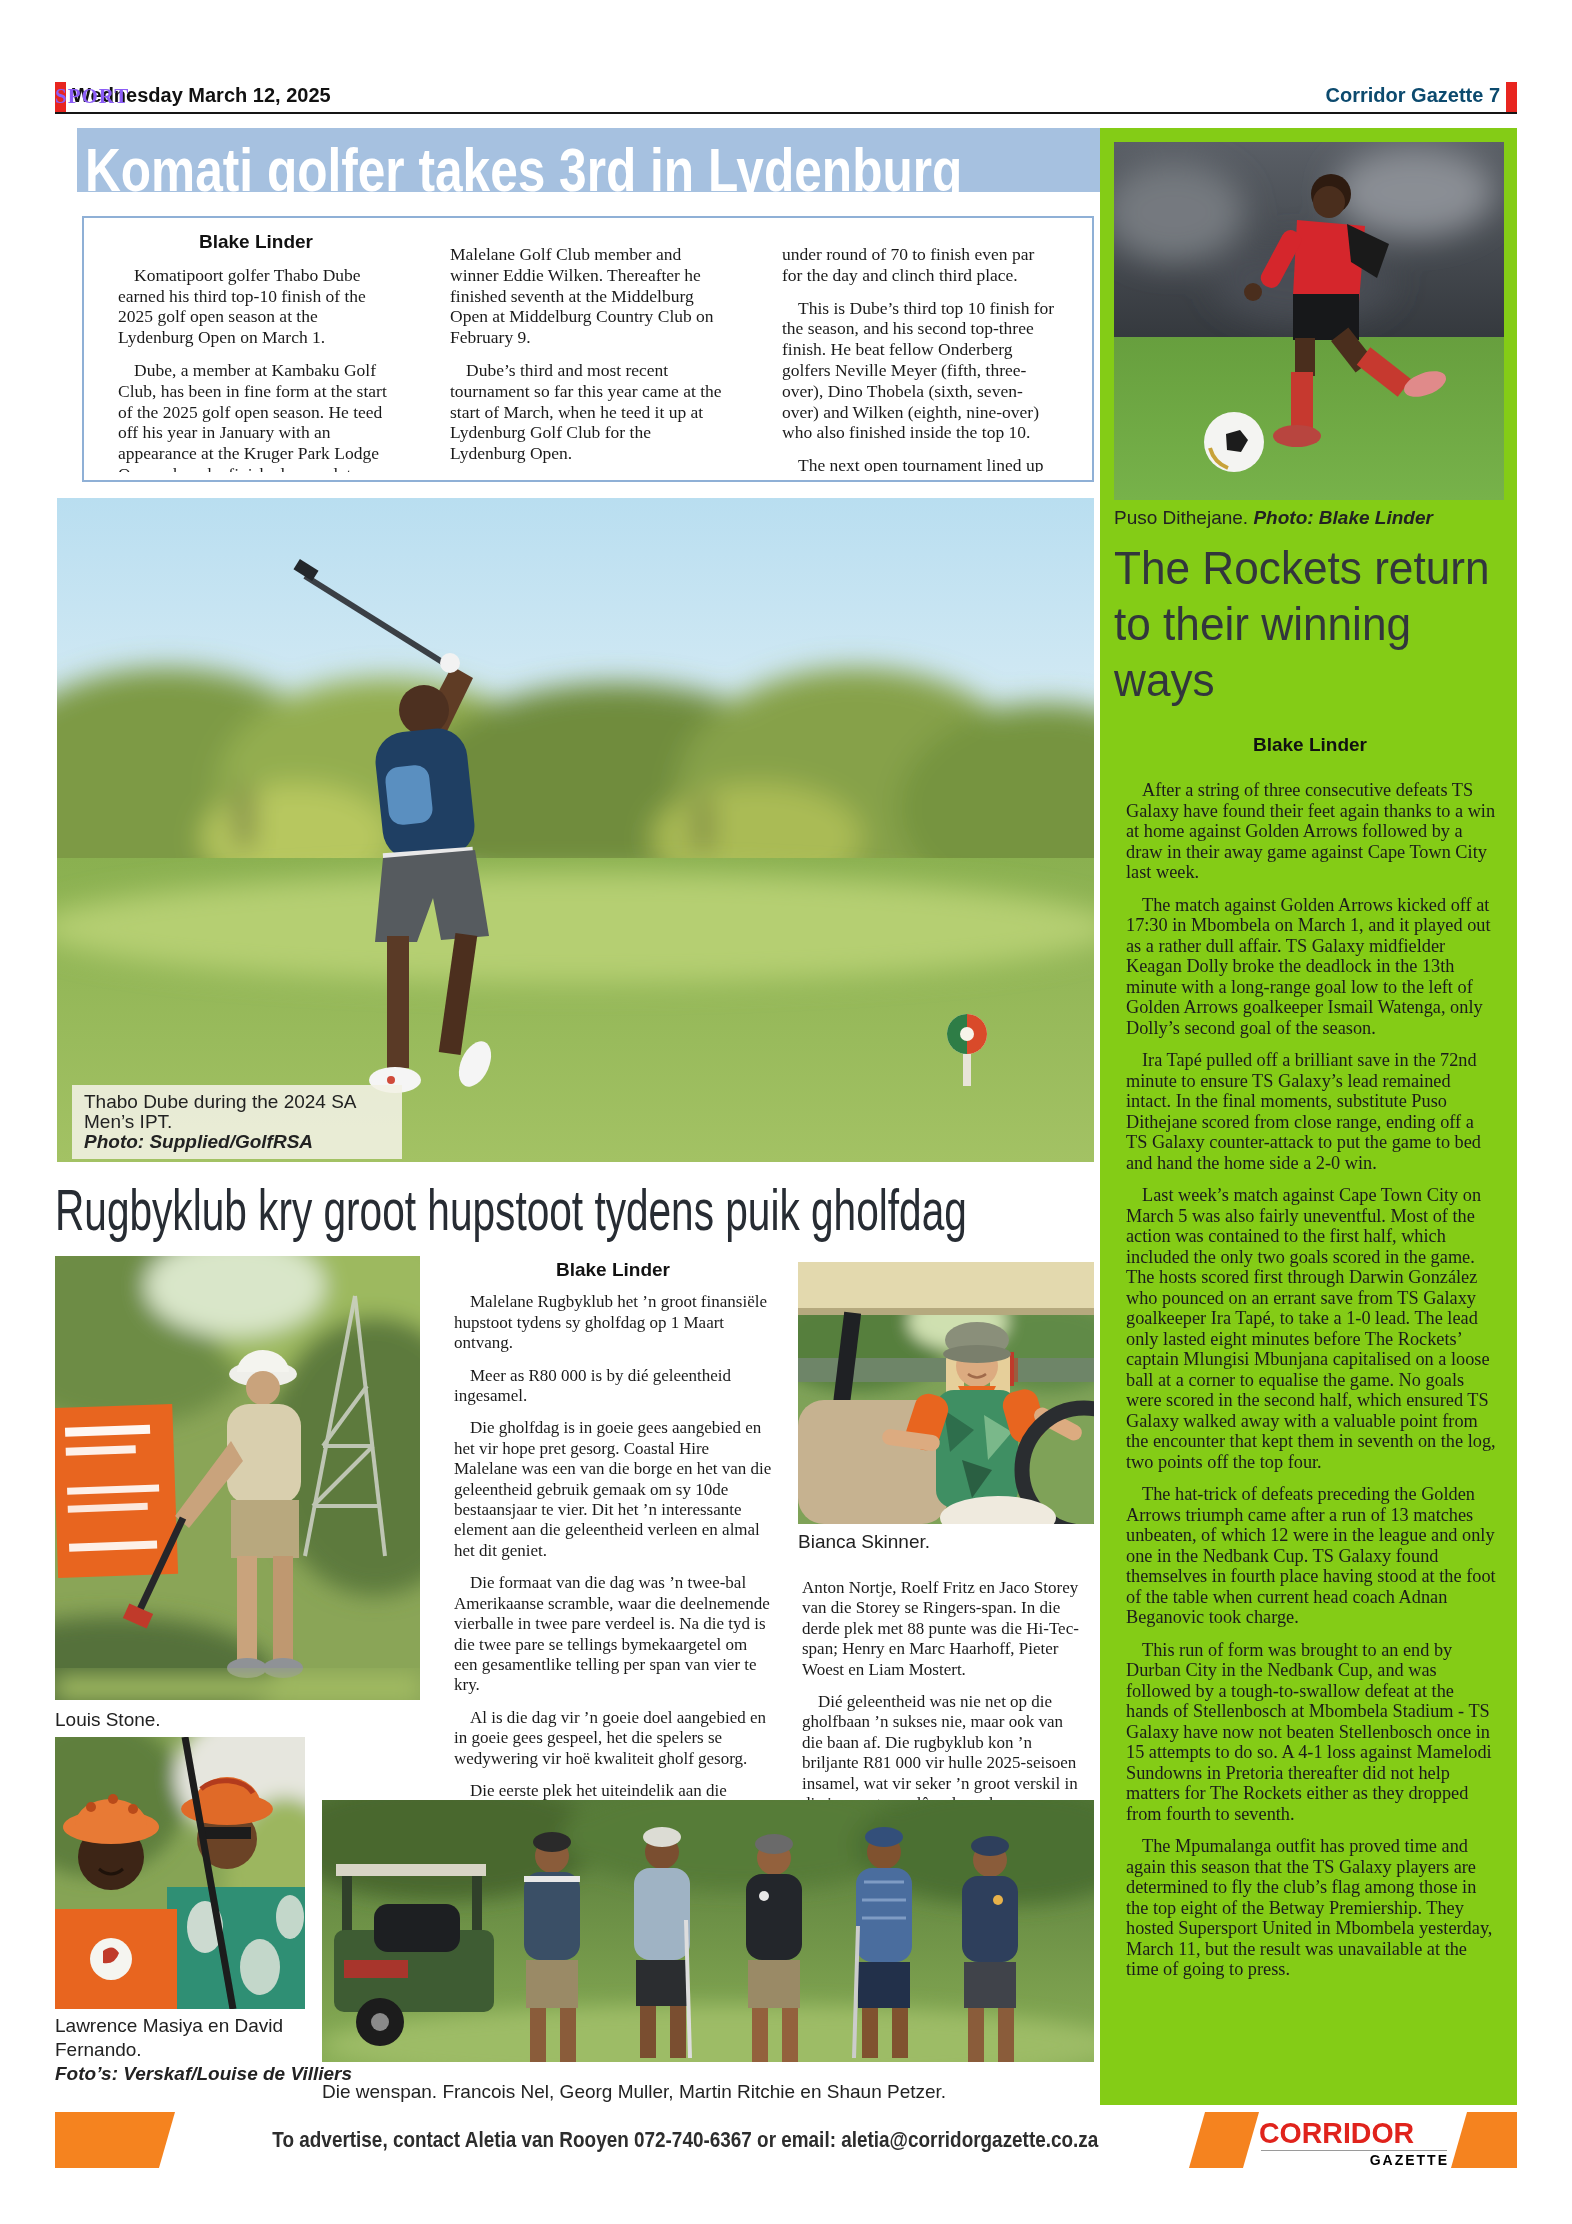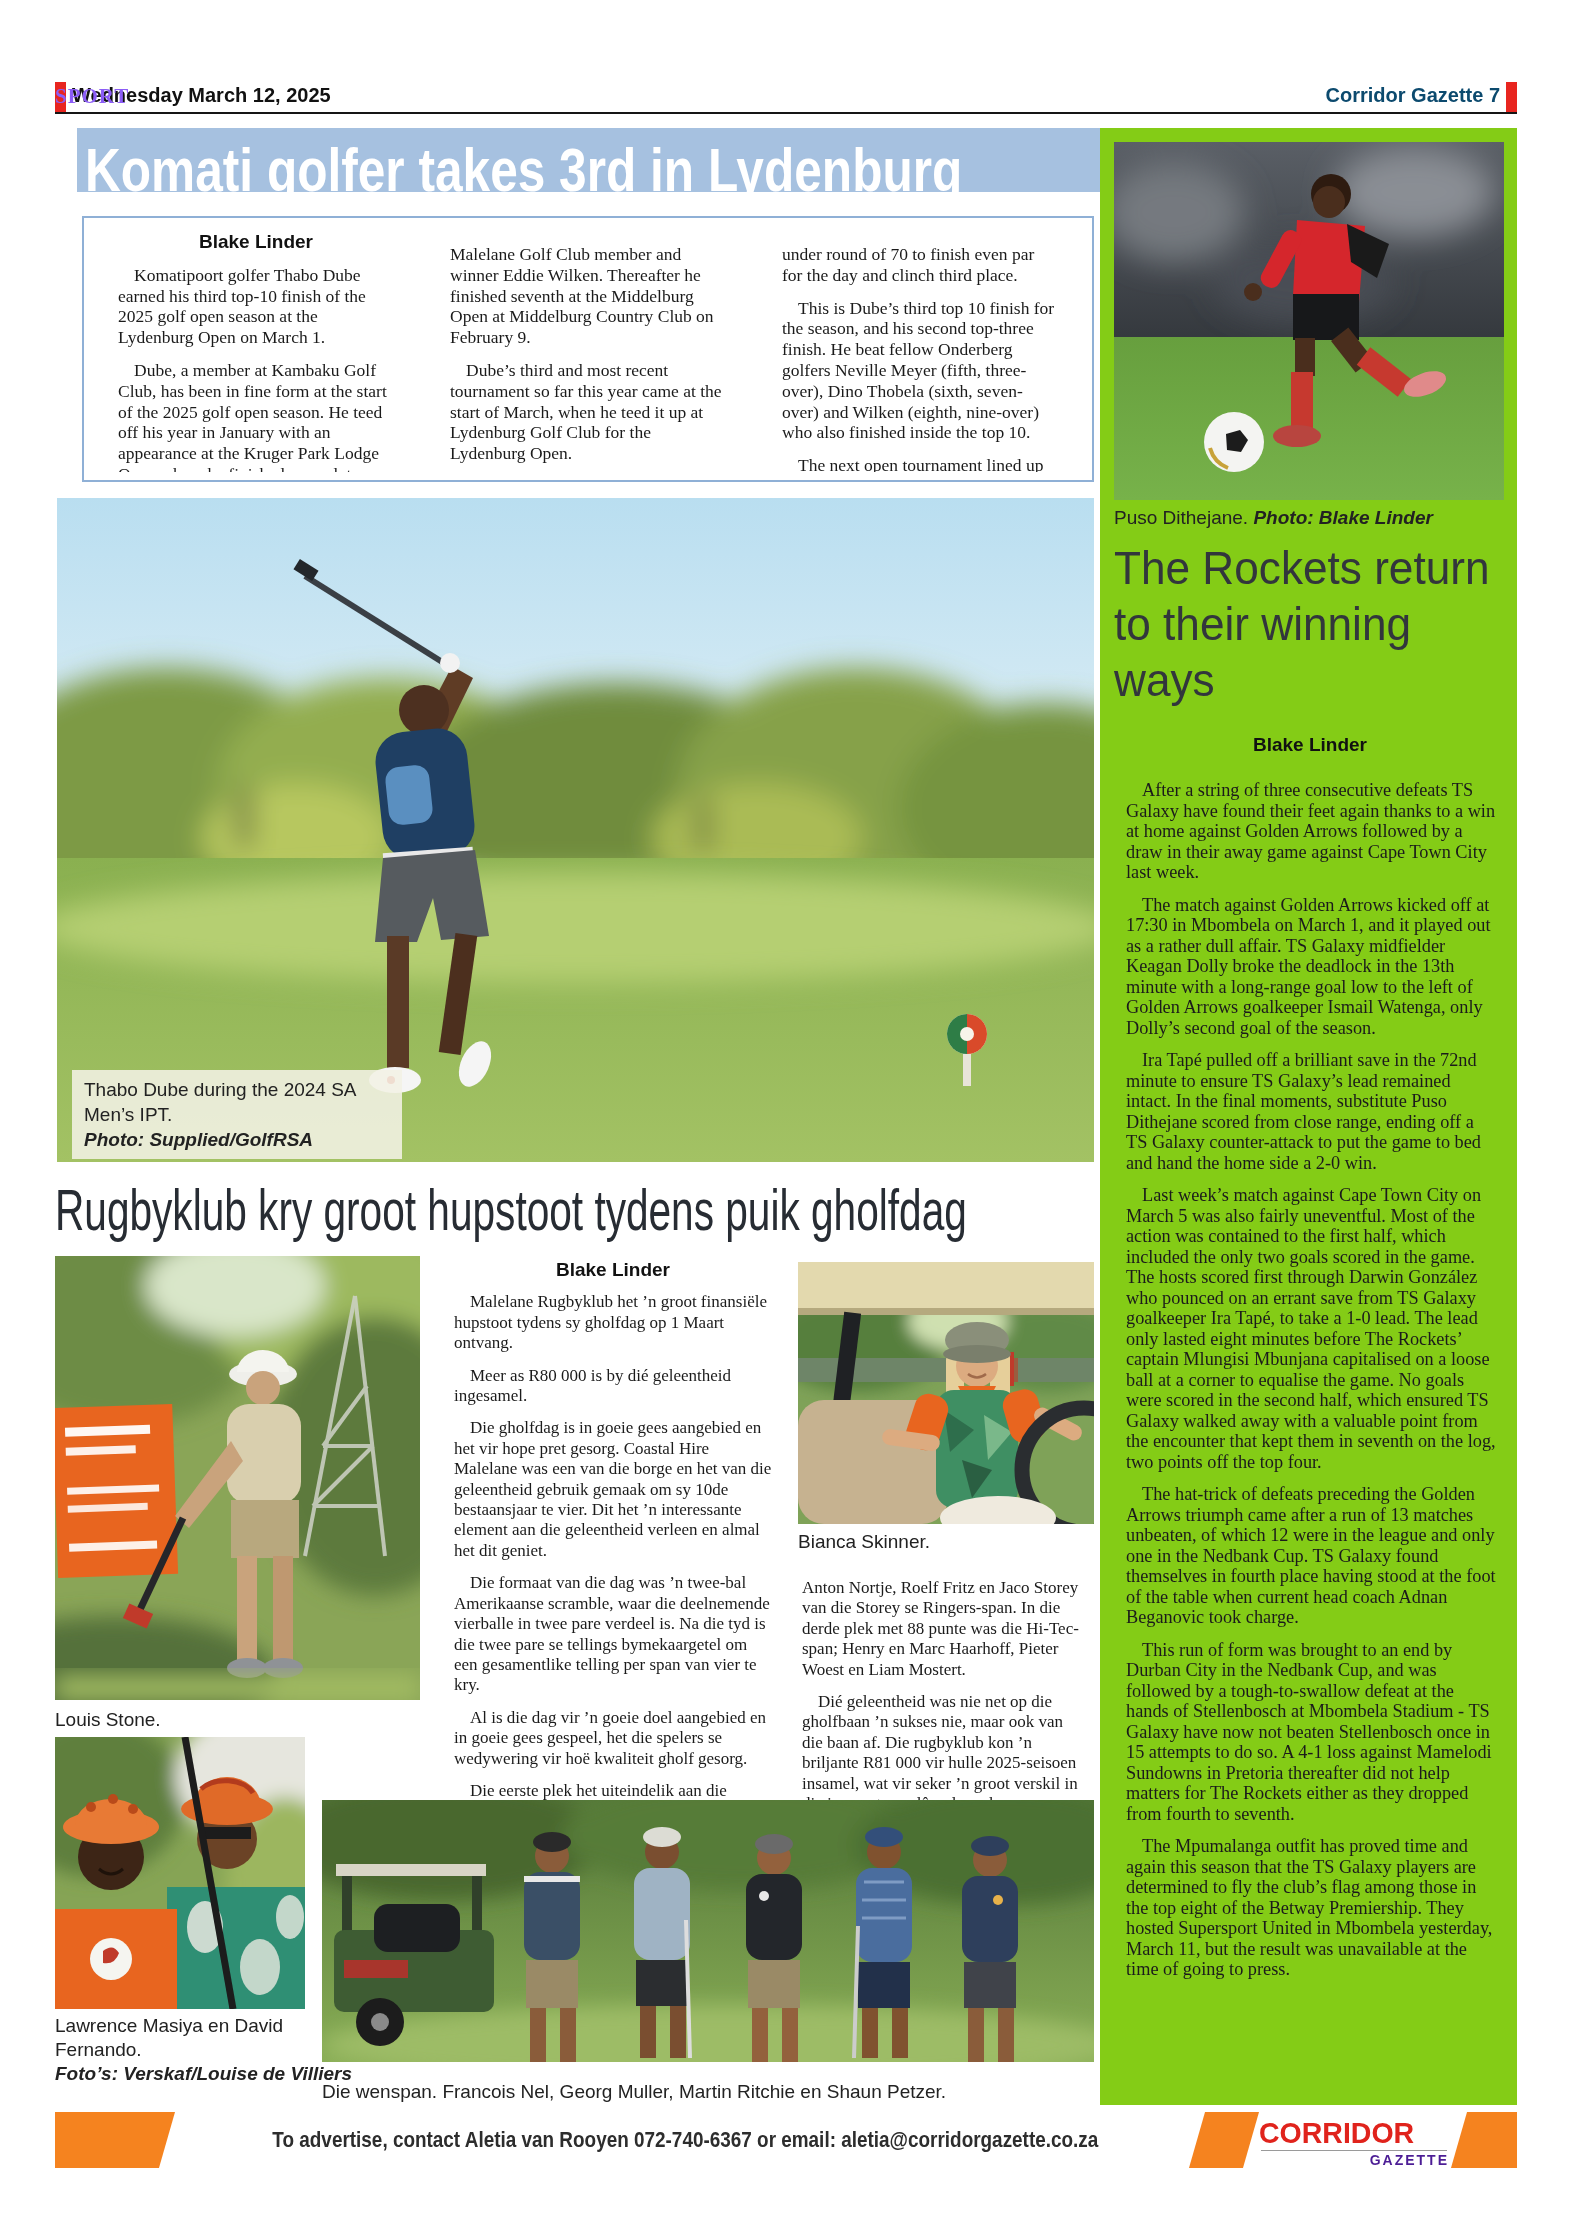--- a/index.html
+++ b/index.html
@@ -25,21 +25,21 @@
   .lead-box { left:82px; top:216px; width:1012px; height:266px; background:#fff; border:2px solid #8fb0d6;
     display:flex; justify-content:space-between; padding:14px 22px 8px 22px; overflow:hidden; }
   .lead-col { width:300px; font-size:17.5px; line-height:20.8px; overflow:hidden; }
   .byline { font-family:"Liberation Sans",sans-serif; font-weight:bold; font-size:19px; text-align:center; color:#111; margin-bottom:12px; }
   .copy p { margin:12px; text-indent:16px; }
   .cont p:first-child { text-indent:0; }
 
   
   .golf-photo { left:57px; top:498px; width:1037px; height:664px; overflow:hidden; background:#cfe7f2; }
   .golf-cap { left:15px; bottom:3px; width:330px; background:rgba(243,241,229,0.88); padding:7px 12px;
-    font-family:"Liberation Sans",sans-serif; font-size:19px; color:#222; line-height:25px; }
+    font-family:"Liberation Sans",sans-serif; font-size:19px; color:#222; line-height:20px; }
   .credit { font-weight:bold; font-style:italic; }
 
   
   .rugby-headline { left:55px; top:1172px; width:1041px; height:76px; overflow:visible; color:#272c33; }
   .rugby-headline span { display:inline-block; white-space:nowrap; transform:scaleX(0.70); transform-origin:left center;
     font-family:"Liberation Sans",sans-serif; font-weight:400; font-size:58px; line-height:76px; }
   .photo-cap { font-family:"Liberation Sans",sans-serif; font-size:19px; color:#222; line-height:24px; }
   .afr-main { left:442px; top:1260px; width:342px; height:540px; font-size:17px; line-height:20.4px; overflow:hidden; }
   .afr-right { left:790px; top:1566px; width:304px; height:240px; font-size:17px; line-height:20.4px; overflow:hidden; }
 
@@ -54,21 +54,21 @@
 
   
   .footer-bar { left:55px; top:2112px; width:1462px; height:56px; background:#f5831f; }
   .foot-white { left:112px; top:0; width:1030px; height:56px; background:#ffffff; transform:skewX(-16deg); }
   .foot-logo-white { left:1196px; top:0; width:208px; height:56px; background:#ffffff; transform:skewX(-16deg); }
   .foot-text { left:130px; top:0; width:1000px; height:56px; text-align:center; line-height:56px; white-space:nowrap; }
   .foot-text span { display:inline-block; transform:scaleX(0.88); transform-origin:center;
     font-family:"Liberation Sans",sans-serif; font-weight:bold; font-size:21.5px; color:#2d2d2d; }
   .logo-title { left:1204px; top:4px; width:190px; font-family:"Liberation Sans",sans-serif; font-weight:bold; font-size:30px; color:#e0231c; letter-spacing:0px; transform:scaleX(0.95); transform-origin:left top;}
   .logo-rule { left:1206px; top:38px; width:186px; height:1px; background:#9a9a9a; }
-  .logo-sub { left:1260px; top:40px; width:134px; text-align:right; font-family:"Liberation Sans",sans-serif; font-weight:bold; font-size:14px; letter-spacing:2px; color:#4c1d95; }
+  .logo-sub { left:1260px; top:40px; width:134px; text-align:right; font-family:"Liberation Sans",sans-serif; font-weight:bold; font-size:14px; letter-spacing:2px; color:#000000; }
 
   .photo { overflow:hidden; }
   svg { display:block; }
 </style>
 </head>
 <body>
 
 <div class="abs hdr-redL"></div>
 <div class="abs hdr-date">Wednesday March 12, 2025</div>
 <div class="abs hdr-sport">SPORT</div>

